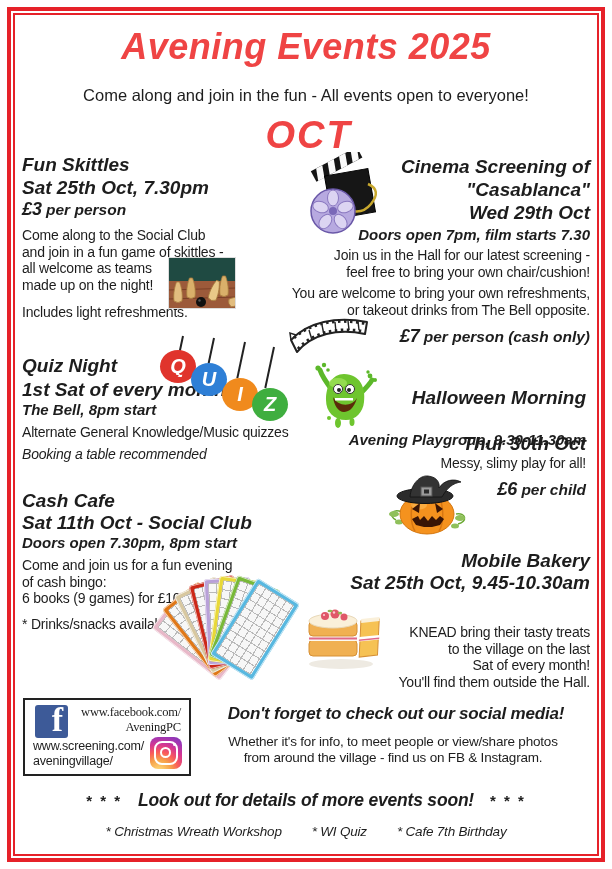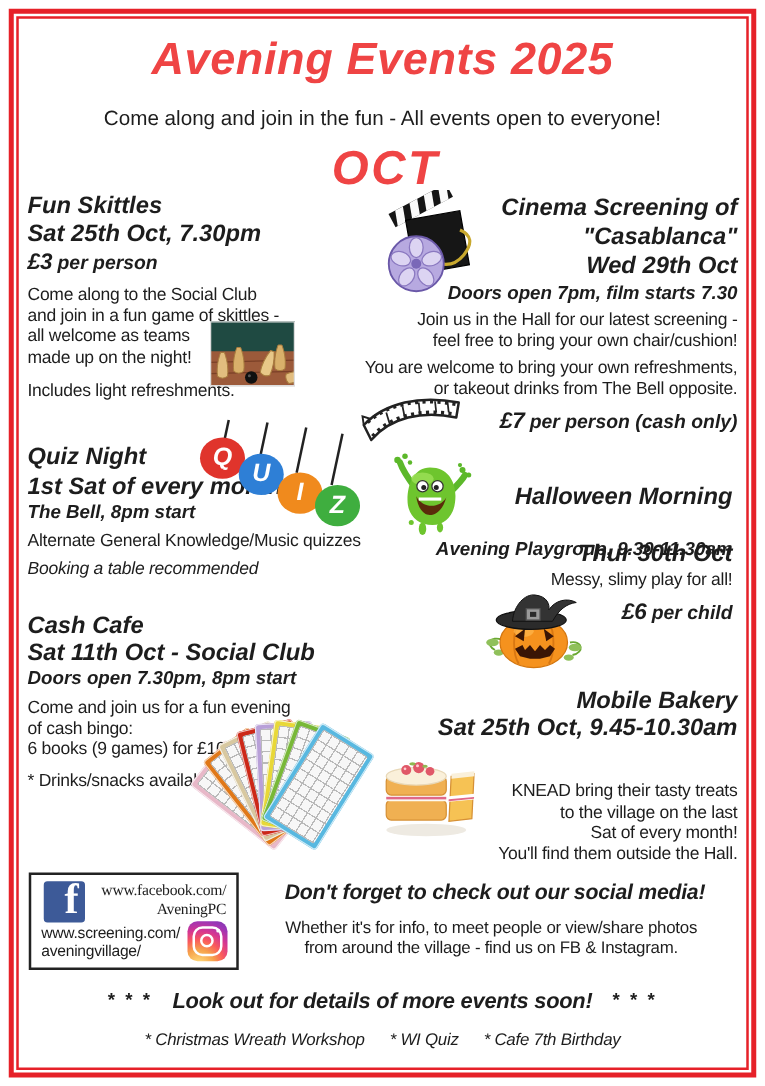--- a/index.html
+++ b/index.html
@@ -51,21 +51,21 @@
      background:radial-gradient(circle at 28% 110%,#fed373 8%,#f6a14b 30%,#fa5b5b 48%,#d53692 66%,#9b36b7 85%,#7b3ab0 100%);}
   .ig-frame{position:absolute;inset:4px;border:2.5px solid #fff;border-radius:8px;}
   .ig-lens{position:absolute;left:10px;top:10px;width:7px;height:7px;border:2.5px solid #fff;border-radius:50%;}
   .ig-dot{position:absolute;right:6px;top:6px;width:3px;height:3px;background:#fff;border-radius:50%;}
   .social-head{left:198px;right:18px;top:704px;font-size:17px;font-weight:700;font-style:italic;text-align:center;letter-spacing:-.2px;}
   .social-body{left:190px;right:16px;top:734px;font-size:13.5px;line-height:16px;text-align:center;letter-spacing:-.2px;}
   
   .soon-row{left:0;right:0;top:790px;display:flex;justify-content:center;align-items:center;gap:16px;}
   .soon-row .stars{font-size:15px;font-weight:700;letter-spacing:2px;}
   .soon-row .soon-head{font-size:17.5px;font-weight:700;font-style:italic;letter-spacing:-.2px;}
-  .coming-row{left:0;right:0;top:824px;display:flex;justify-content:center;gap:20px;
+  .coming-row{left:0;right:0;top:824px;display:flex;justify-content:center;gap:30px;
               font-size:13.5px;font-style:italic;letter-spacing:-.2px;}
 </style>
 </head>
 <body>
 
 <div class="page">
   <div class="border-outer"></div>
   <div class="border-inner"></div>
 
   <div class="abs page-title center red">Avening Events 2025</div>

